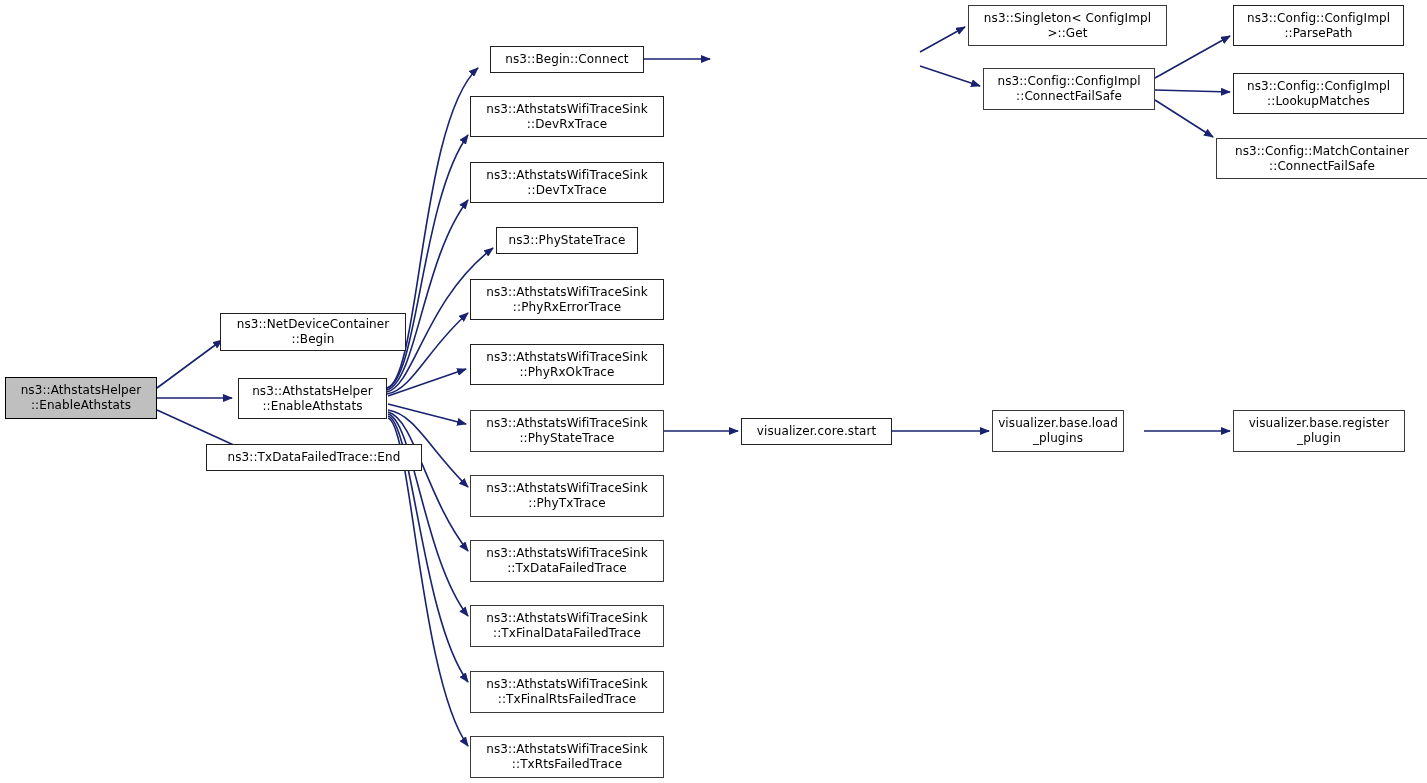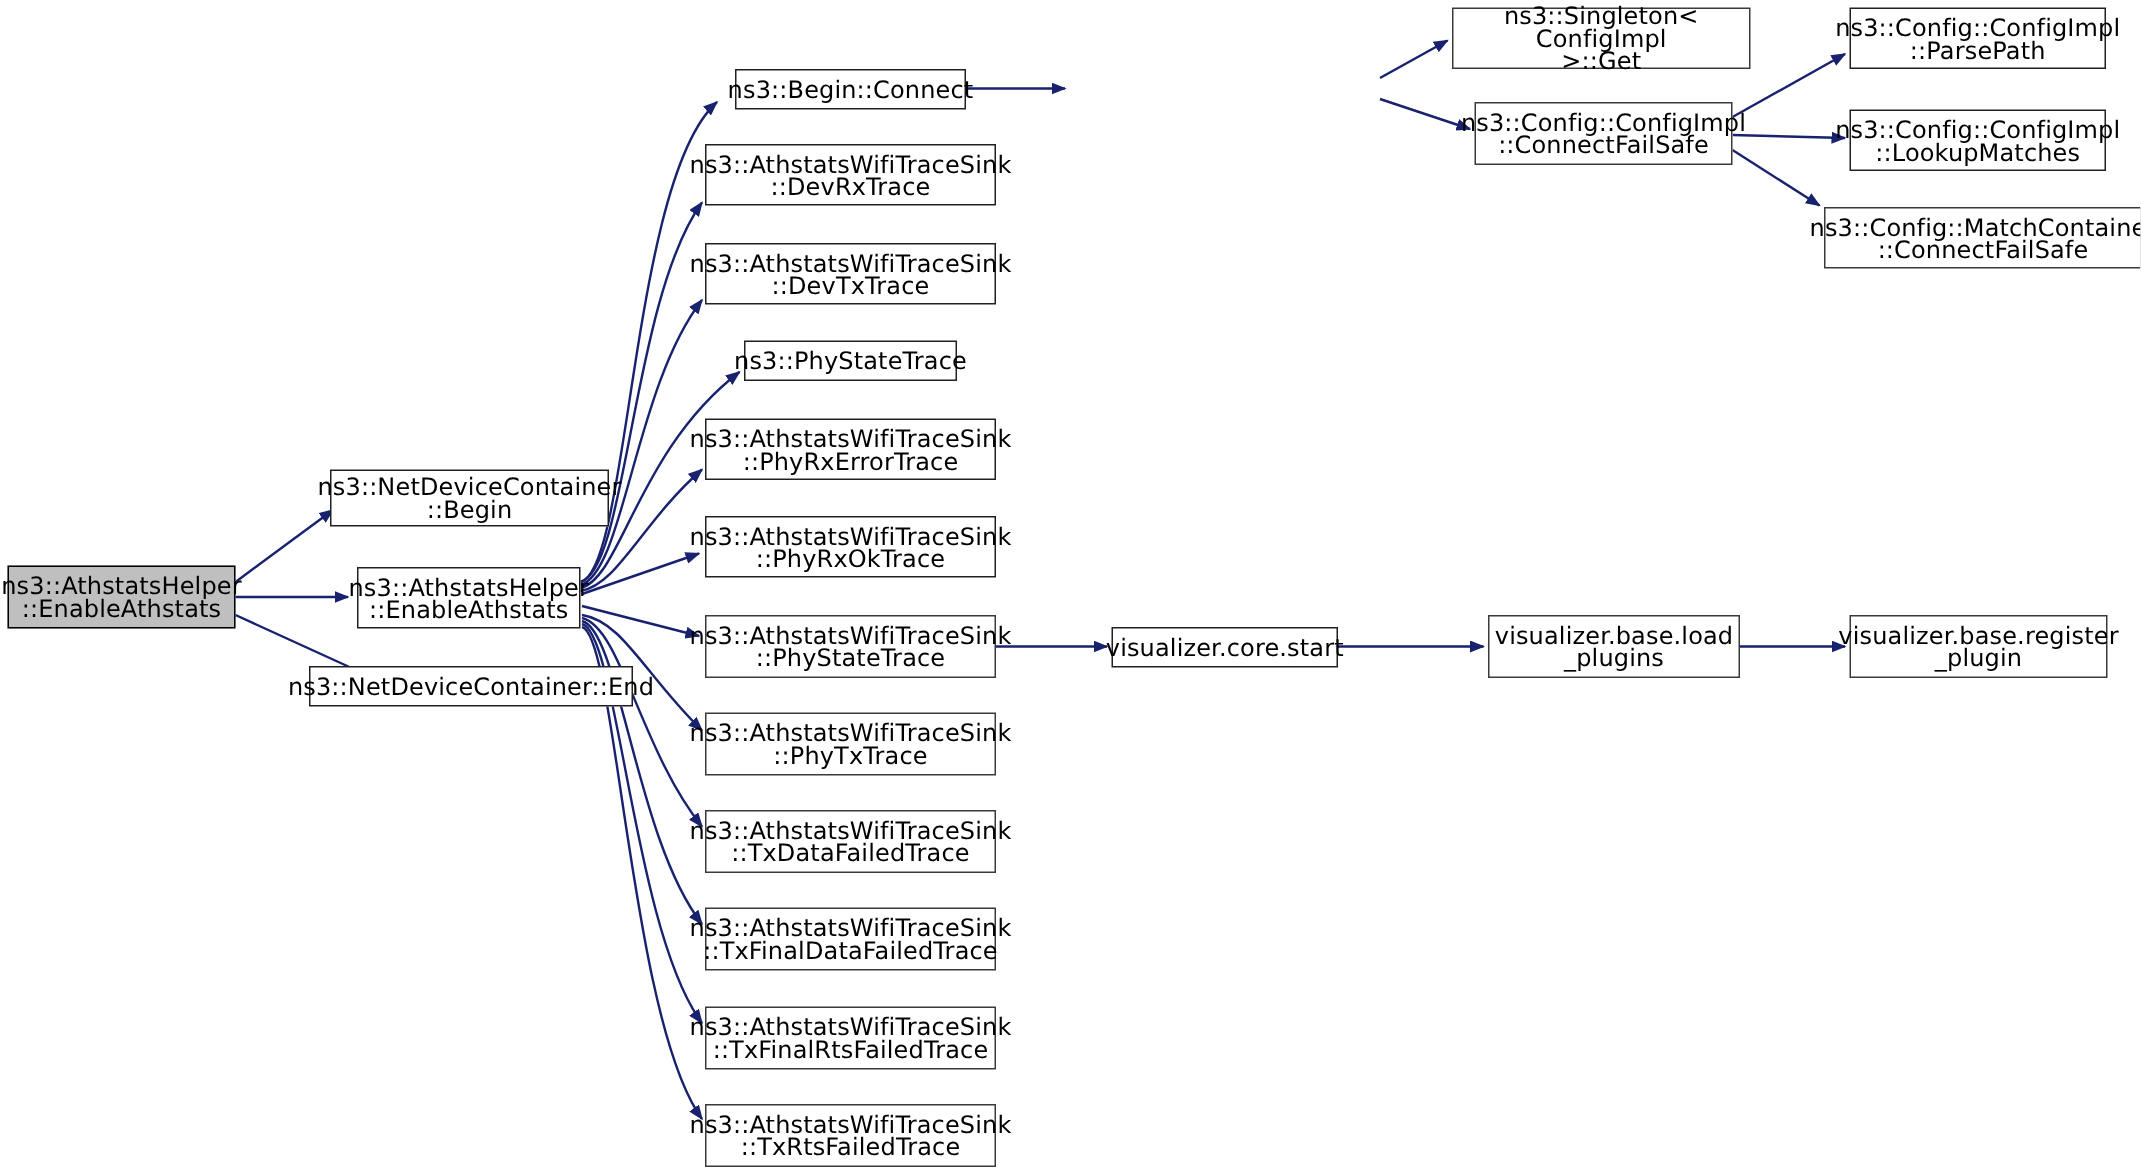--- a/index.html
+++ b/index.html
@@ -24,21 +24,21 @@
     width: 1427px;
     height: 783px;
     pointer-events: none;
   }
   .node {
     position: absolute;
     box-sizing: border-box;
     border: 1px solid #202020;
     background: #ffffff;
     color: #000000;
-    font-size: 16px;
+    font-size: 12px;
     line-height: 15px;
     text-align: center;
     display: flex;
     align-items: center;
     justify-content: center;
     padding: 1px 4px;
     white-space: pre-line;
     letter-spacing: 0.1px;
   }
   .node.root {
@@ -96,21 +96,21 @@
 
   <div class="node root" style="left:5px; top:377px; width:152px; height:42px;">ns3::AthstatsHelper
 ::EnableAthstats</div>
 
   <div class="node" style="left:220px; top:313px; width:186px; height:38px;">ns3::NetDeviceContainer
 ::Begin</div>
 
   <div class="node" style="left:238px; top:378px; width:149px; height:41px;">ns3::AthstatsHelper
 ::EnableAthstats</div>
 
-  <div class="node" style="left:206px; top:444px; width:216px; height:27px;">ns3::NetDeviceContainer::End</div>
+  <div class="node" style="left:206px; top:444px; width:216px; height:27px;">ns3::TxDataFailedTrace::End</div>
 
   <div class="node" style="left:490px; top:46px; width:154px; height:27px;">ns3::Begin::Connect</div>
 
   <div class="node" style="left:470px; top:96px; width:194px; height:41px;">ns3::AthstatsWifiTraceSink
 ::DevRxTrace</div>
 
   <div class="node" style="left:470px; top:162px; width:194px; height:41px;">ns3::AthstatsWifiTraceSink
 ::DevTxTrace</div>
 
   <div class="node" style="left:496px; top:227px; width:142px; height:27px;">ns3::PhyStateTrace</div>
@@ -150,19 +150,19 @@
 ::ParsePath</div>
 
   <div class="node" style="left:1233px; top:73px; width:171px; height:41px;">ns3::Config::ConfigImpl
 ::LookupMatches</div>
 
   <div class="node thick" style="left:1216px; top:138px; width:212px; height:41px;">ns3::Config::MatchContainer
 ::ConnectFailSafe</div>
 
   <div class="node" style="left:741px; top:418px; width:151px; height:27px;">visualizer.core.start</div>
 
-  <div class="node thick" style="left:992px; top:410px; width:168px; height:42px;">visualizer.base.load
+  <div class="node thick" style="left:992px; top:410px; width:132px; height:42px;">visualizer.base.load
 _plugins</div>
 
   <div class="node thick" style="left:1233px; top:410px; width:172px; height:42px;">visualizer.base.register
 _plugin</div>
 
 </div>
 
 </body></html>

